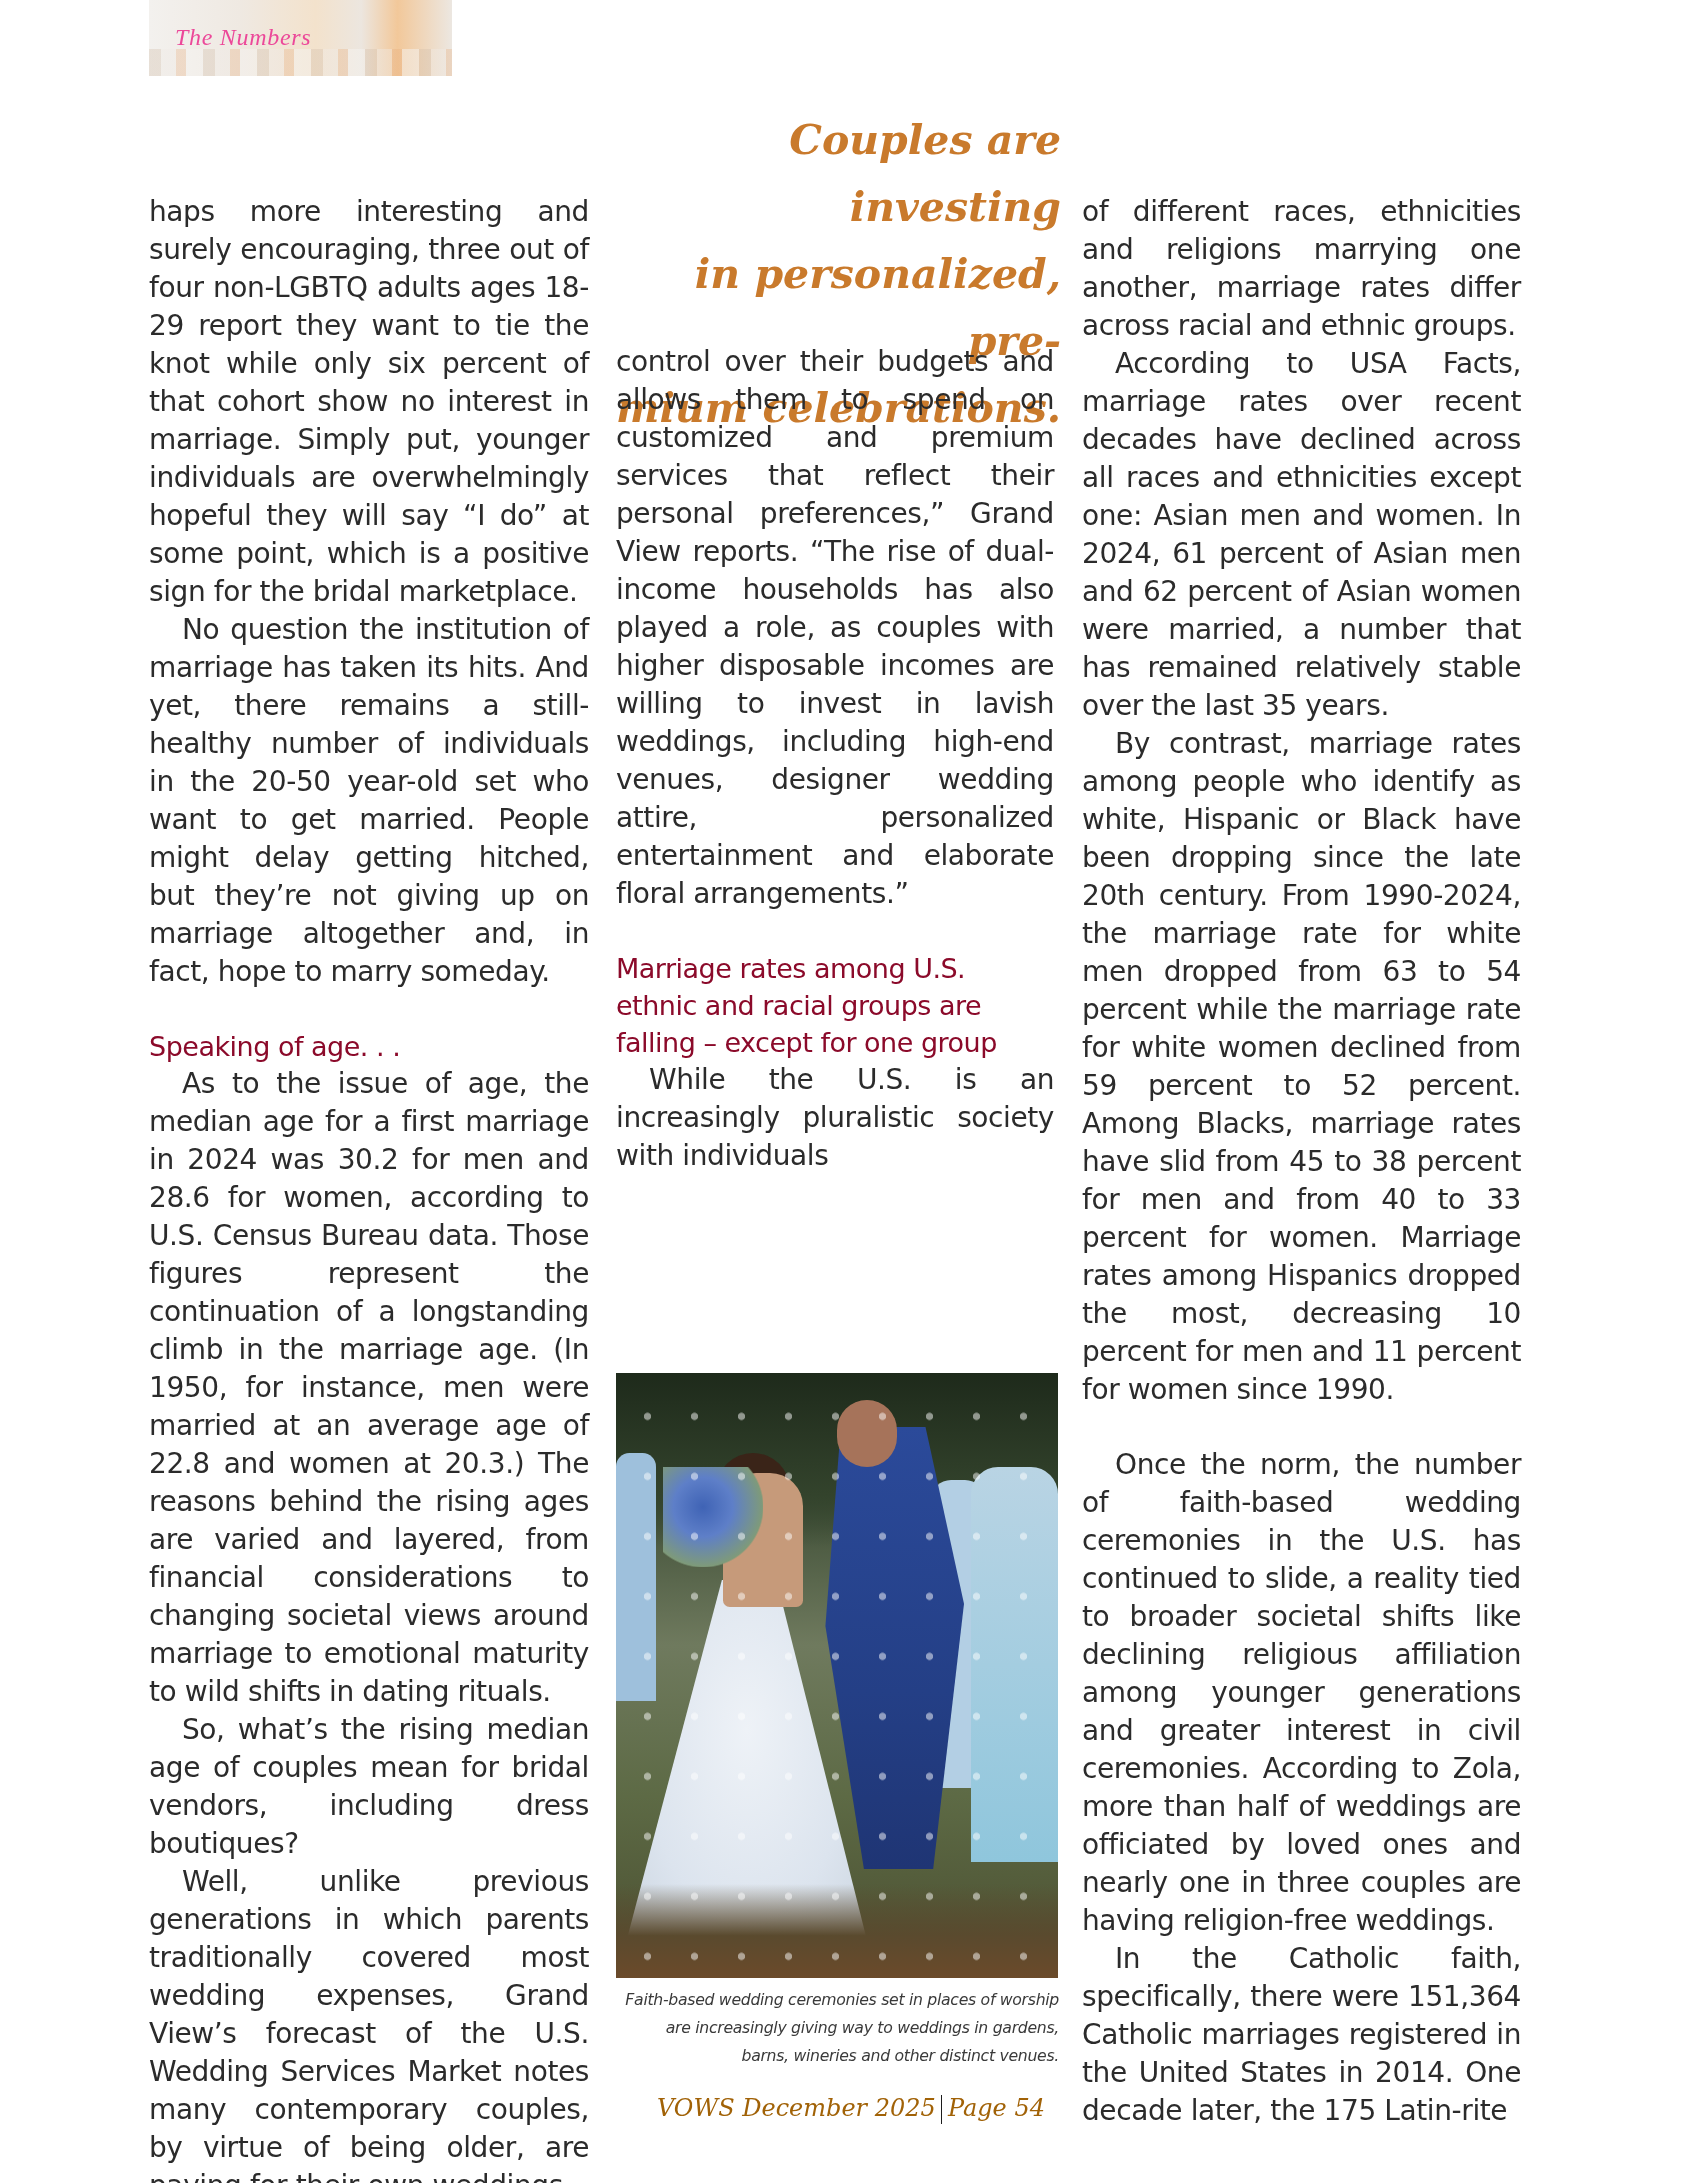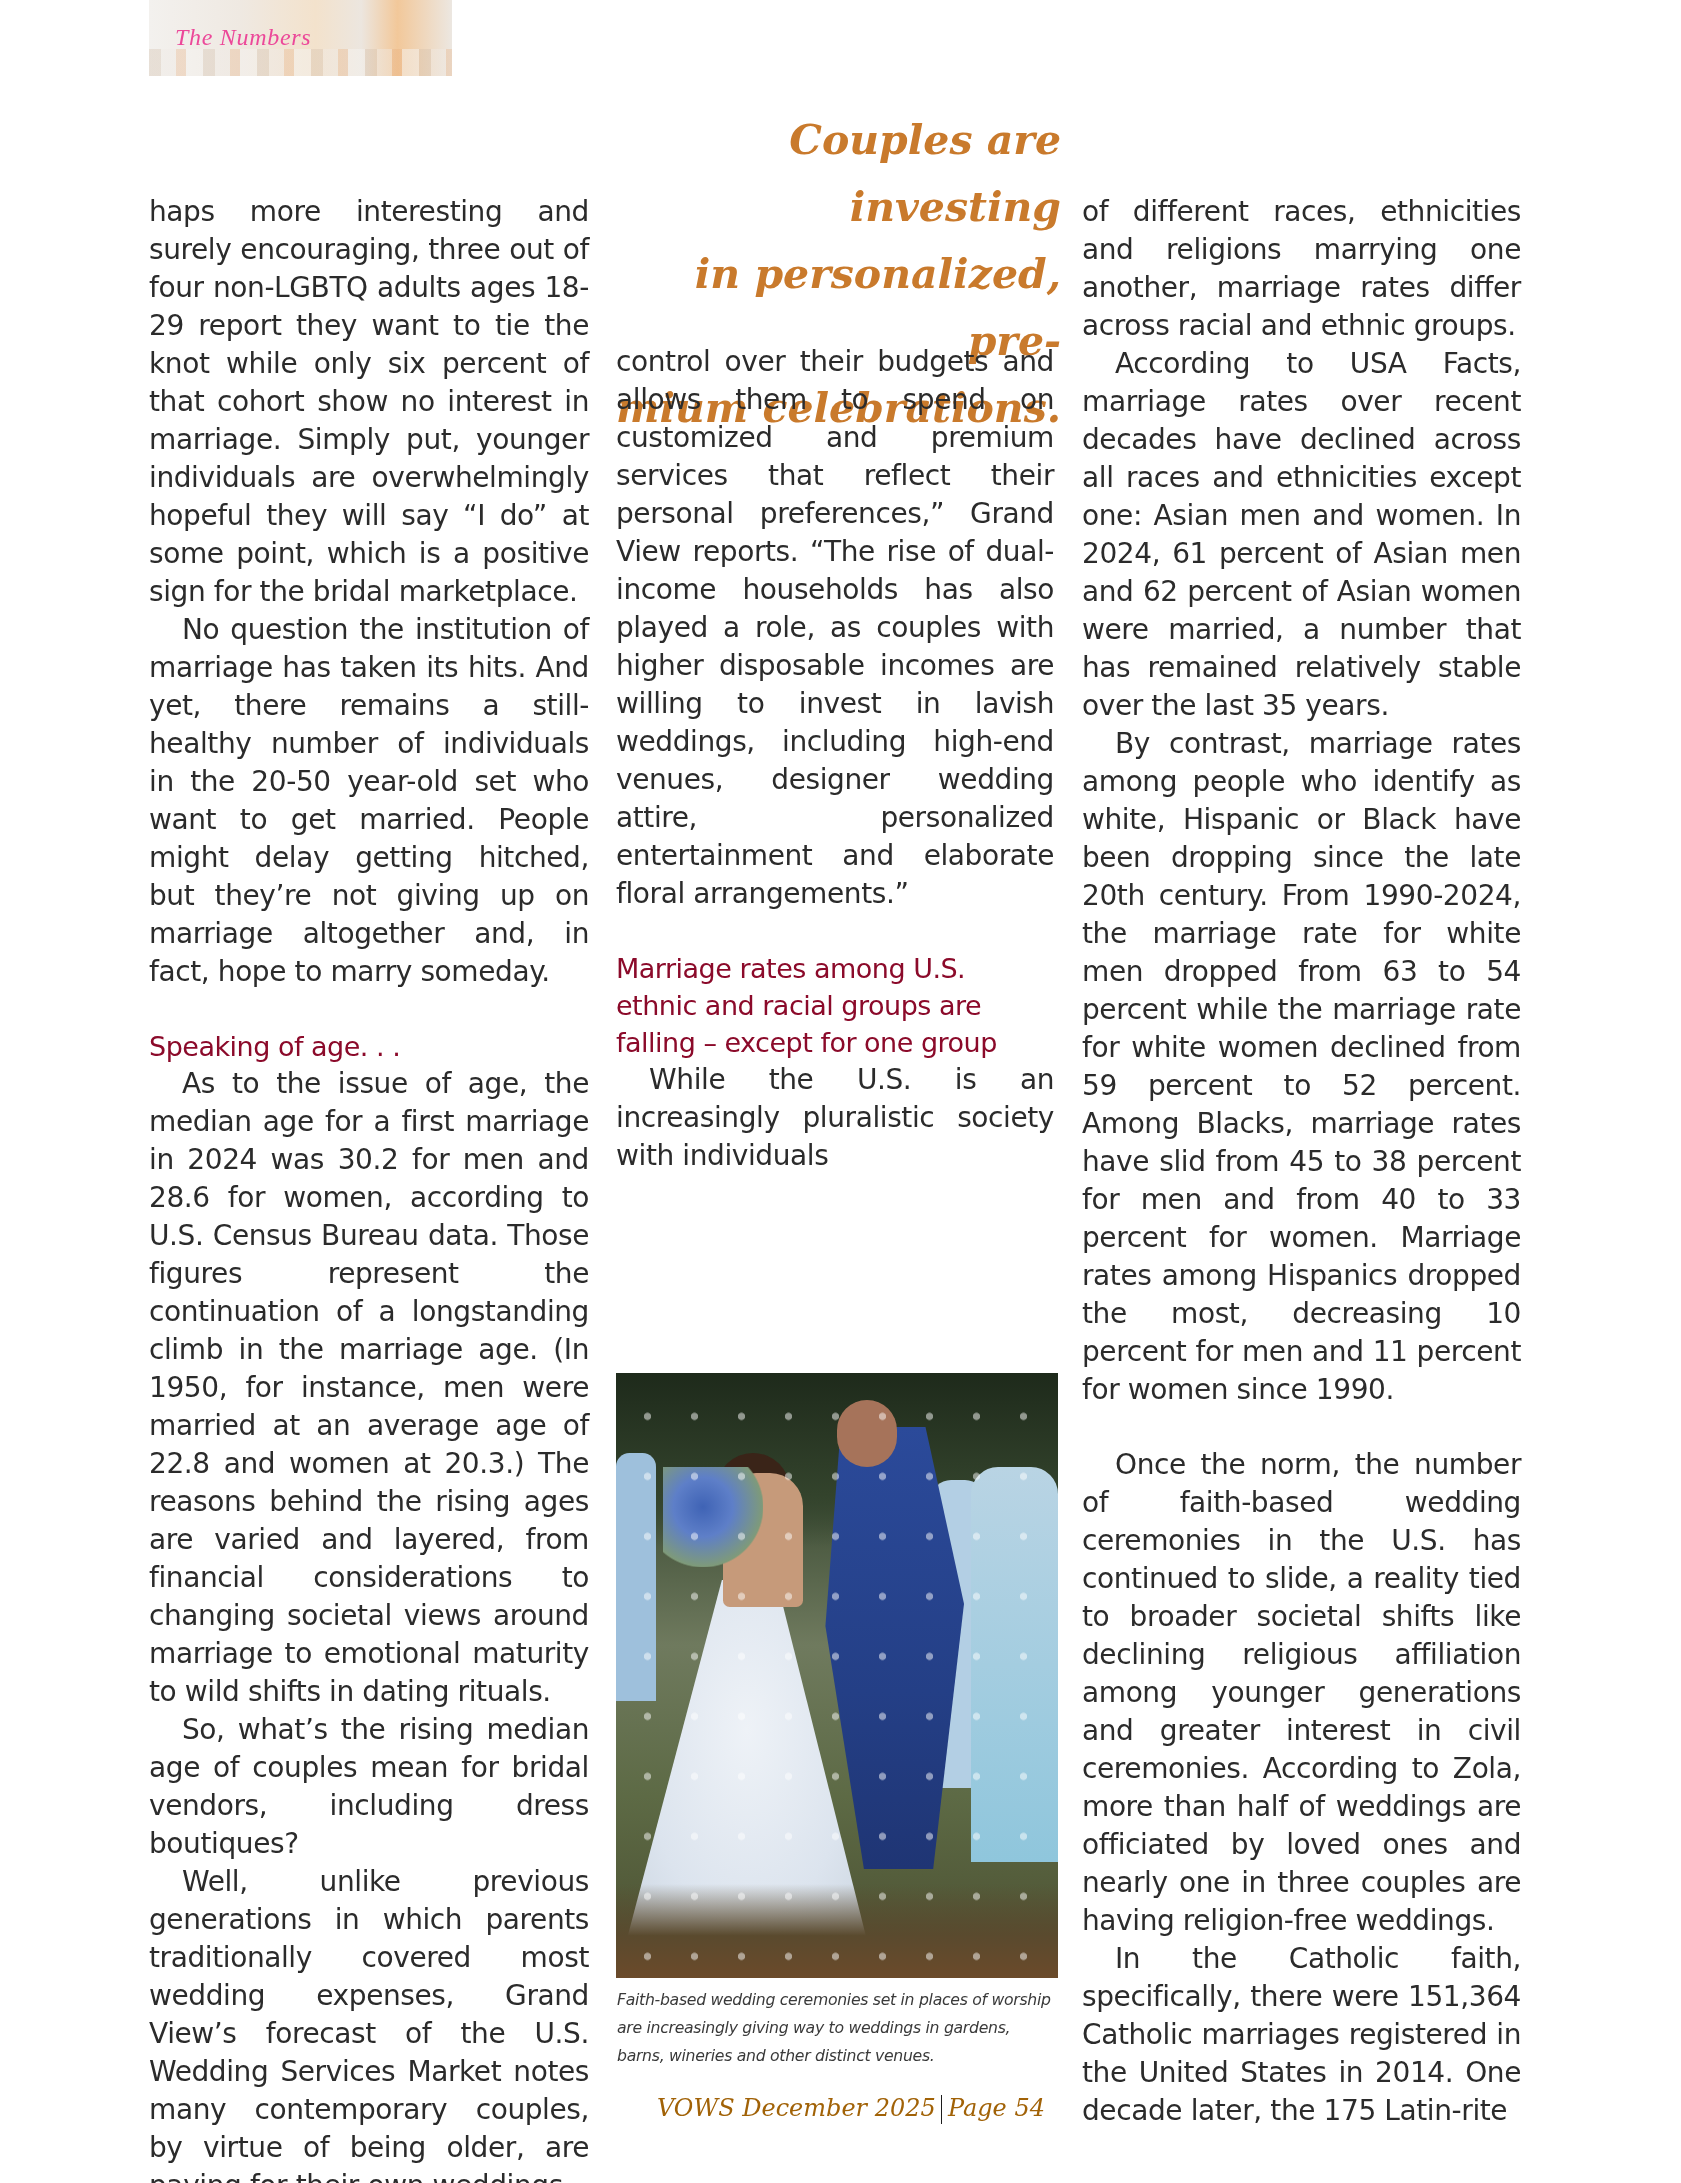--- a/index.html
+++ b/index.html
@@ -51,21 +51,21 @@
   .photo .bouquet { position: absolute; left: 47px; top: 94px; width: 100px; height: 100px; background: radial-gradient(circle at 40% 40%, #3f63b5 0%, #5e7fc8 35%, #7e9a7a 70%, rgba(0,0,0,0) 72%); }
   .photo .groom { position: absolute; left: 194px; top: 54px; width: 154px; height: 442px; background: linear-gradient(180deg, #2b4a9a 0%, #243f86 60%, #1f3574 100%); clip-path: polygon(20% 0, 75% 0, 100% 40%, 80% 100%, 35% 100%, 10% 45%); }
   .photo .groom-head { position: absolute; left: 221px; top: 27px; width: 60px; height: 67px; background: #a6735a; border-radius: 30px; }
   .photo .guest-right { position: absolute; left: 355px; top: 94px; width: 87px; height: 395px; background: linear-gradient(180deg, #b9d4e4 0%, #8fc6dc 100%); border-radius: 27px 27px 0 0; }
   .photo .guest-right2 { position: absolute; left: 315px; top: 107px; width: 54px; height: 308px; background: #b3cfe4; border-radius: 20px 20px 0 0; }
   .photo .petals { position: absolute; inset: 0; background-image: radial-gradient(circle, rgba(255,255,255,0.9) 0 3.3px, transparent 4px); background-size: 47px 60px; background-position: 8px 13.4px; opacity: 0.55; }
   .photo .ground { position: absolute; left: 0; bottom: 0; width: 100%; height: 94px; background: linear-gradient(180deg, rgba(90,80,50,0) 0%, #5a4a2e 55%, #6b4a2a 100%); }
 
   .caption {
     position: absolute; left: 617px; top: 1986px; width: 442px;
-    font-family: "DejaVu Sans", sans-serif; font-style: italic; font-size: 15.7px; line-height: 28px; color: #3a3a3a; letter-spacing: -0.3px;
+    font-family: "DejaVu Sans", sans-serif; font-style: italic; font-size: 15.7px; line-height: 28px; color: #3a3a3a; letter-spacing: -0.3px; text-align: right;
   }
 
   .footer {
     position: absolute; left: 643px; top: 2094px; width: 402px; text-align: right;
     font-family: "DejaVu Serif", serif; font-style: italic; font-size: 24px; color: #a16207;
   }
   .footer .sep { display: inline-block; width: 1.3px; height: 29.4px; background: #1c1c1c; vertical-align: middle; margin: 0 5.4px; }
 </style>
 </head>
 <body>

